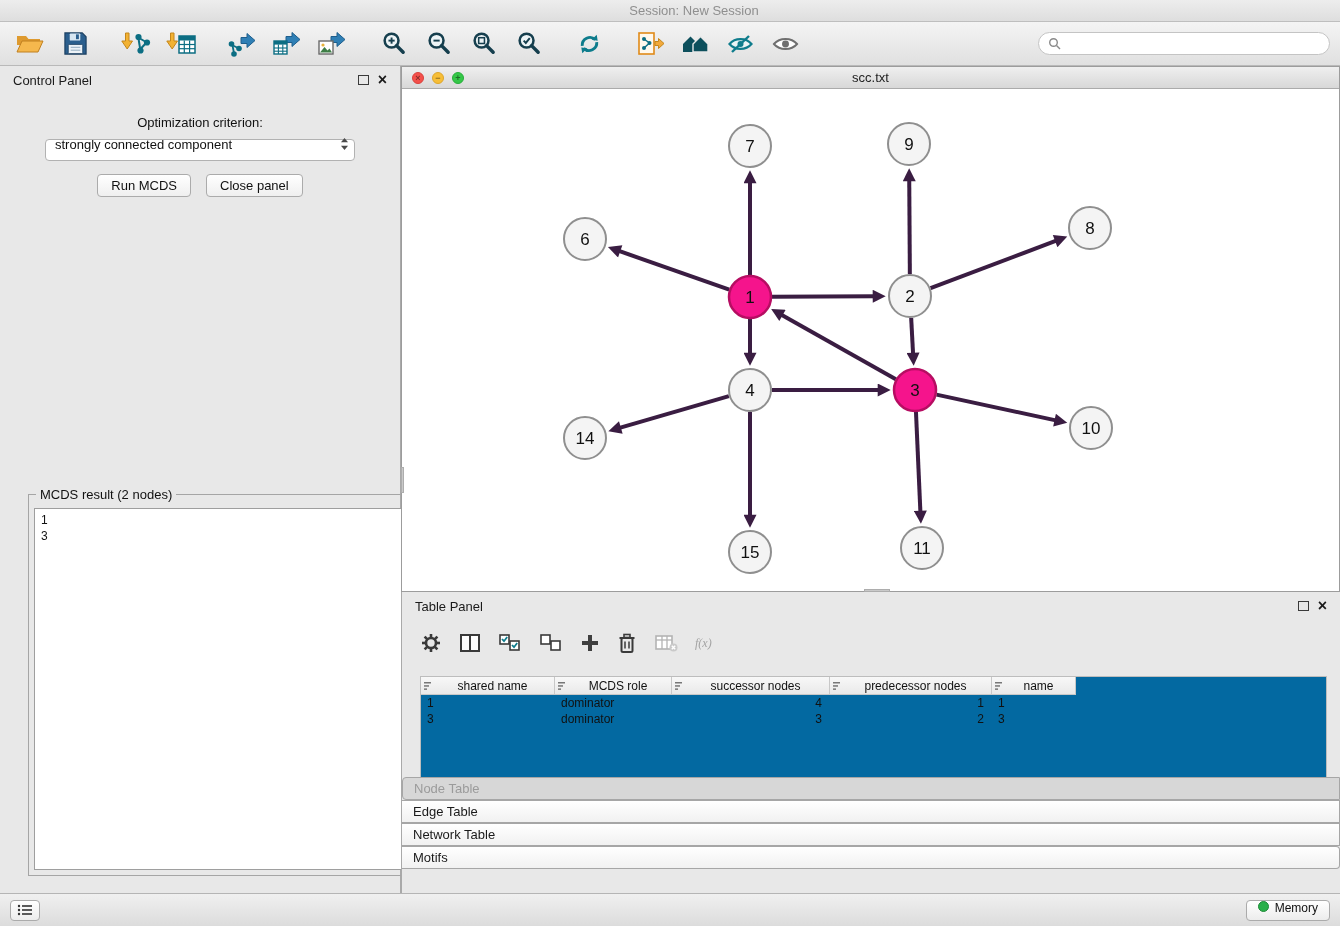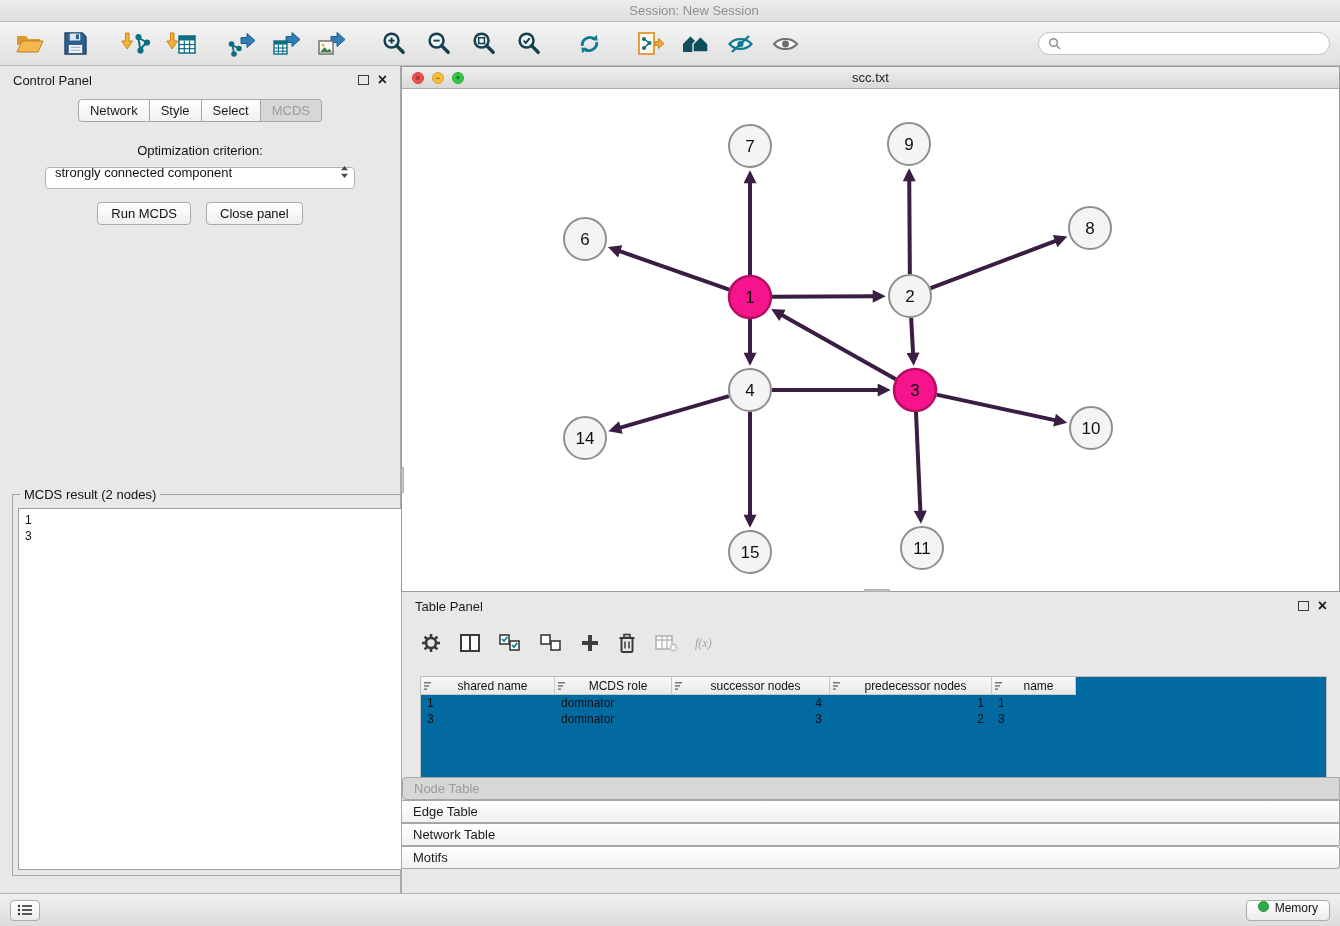--- a/index.html
+++ b/index.html
@@ -24,21 +24,21 @@
   .seg-tab:last-child{border-radius:0 4px 4px 0;}
   .seg-tab.active{background:#D7D7D7;color:#9B9B9B;}
   
   .control-panel{position:absolute;left:0;top:66px;width:401px;height:827px;background:#E8E8E8;border-right:1px solid #A9A9A9;}
   .cp-tabs{margin-top:5px;}
   .opt-label{text-align:center;margin-top:21px;font-size:13px;color:#111;}
   .dropdown{margin:9px auto 0;width:310px;height:22px;background:#fff;border:1px solid #B2B2B2;border-radius:4px;display:flex;align-items:center;padding:0 5px 12px 9px;font-size:13px;color:#111;}
   .dd-arrows{margin-left:auto;display:flex;align-items:center;}
   .btn-row{display:flex;justify-content:center;gap:15px;margin-top:13px;}
   .pbtn{font-size:13px;font-family:"Liberation Sans",sans-serif;padding:3px 13px;background:linear-gradient(#FFFFFF,#EFEFEF);border:1px solid #ABABAB;border-radius:4px;color:#111;}
-  .result-box{position:absolute;left:12px;top:428px;width:428px;height:382px;border:1px solid #A5A5A5;}
+  .result-box{position:absolute;left:28px;top:428px;width:428px;height:382px;border:1px solid #A5A5A5;}
   .result-legend{position:absolute;top:-8px;left:7px;background:#E8E8E8;padding:0 4px;font-size:13px;color:#111;}
   .result-list{position:absolute;left:5px;right:5px;top:13px;bottom:5px;background:#fff;border:1px solid #9E9E9E;font-size:12px;line-height:16px;padding:3px 6px;color:#111;overflow:hidden;}
   
   .network-window{position:absolute;left:401px;top:66px;width:939px;height:526px;border:1px solid #9C9C9C;background:#fff;}
   .net-titlebar{height:22px;background:linear-gradient(#EFEFEF,#D8D8D8);border-bottom:1px solid #ABABAB;position:relative;display:flex;align-items:center;justify-content:center;font-size:13px;color:#222;}
   .traffic{position:absolute;left:10px;top:5px;display:flex;gap:8px;}
   .light{width:12px;height:12px;border-radius:50%;display:flex;align-items:center;justify-content:center;}
   .light i{font-style:normal;font-size:9px;line-height:9px;color:rgba(0,0,0,0.45);font-weight:bold;}
   .light.red{background:#F4504B;border:1px solid #D8423E;}
   .light.yellow{background:#F6B factorial;}
@@ -225,26 +225,20 @@
   </div>
 </div>
 
 <div class="control-panel">
   <div class="panel-header">
     <span>Control Panel</span>
     <span class="spacer"></span>
     <span class="float-icon"></span>
     <span class="close-x">×</span>
   </div>
-  <div class="seg-tabs cp-tabs" id="cp-tabs">
-      <div class="seg-tab">Network</div>
-      <div class="seg-tab">Style</div>
-      <div class="seg-tab">Select</div>
-      <div class="seg-tab active">MCDS</div>
-    </div>
   <div class="opt-label">Optimization criterion:</div>
   <div class="dropdown">
     <span>strongly connected component</span>
     <span class="dd-arrows">
       <svg width="9" height="14" viewBox="0 0 9 14">
         <path d="M4.5 1 L8 5.3 H1 Z" fill="#4A4A4A"></path>
         <path d="M4.5 13 L1 8.7 H8 Z" fill="#4A4A4A"></path>
       </svg>
     </span>
   </div>

